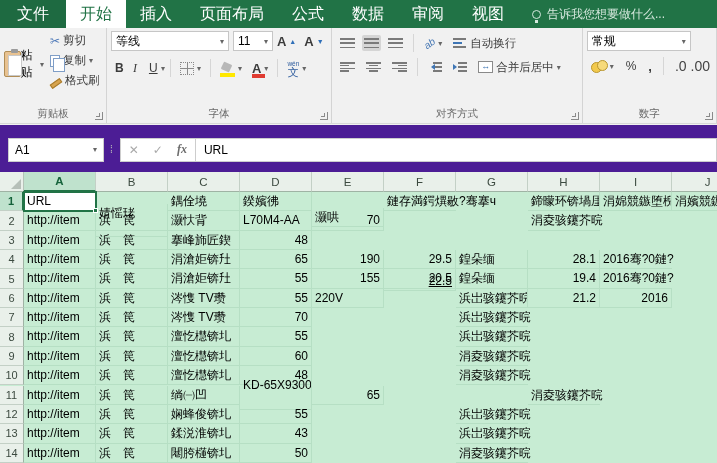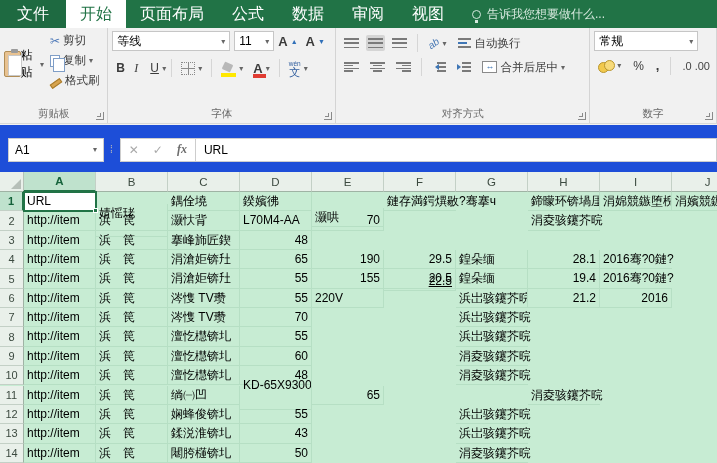--- a/index.html
+++ b/index.html
@@ -78,24 +78,24 @@
   .mergeicon { width:15px; height:12px; border:1px solid #8a8a8a; background:#fff; position:relative; }
   .mergeicon:before { content:"↔"; position:absolute; left:2px; top:-1px; font-size:9px; color:#3f76b5; }
   .altext { font-size:11.5px; }
   
   .g-num { flex:1; }
   .numfmt { width:104px; margin-bottom:5px; }
   .coins { width:16px; height:12px; position:relative; }
   .coins:before { content:""; position:absolute; left:0; top:2px; width:9px; height:9px; border-radius:50%; background:#f2c94c; border:1px solid #b9962e; }
   .coins:after { content:""; position:absolute; left:6px; top:0px; width:9px; height:9px; border-radius:50%; background:#f7da7a; border:1px solid #b9962e; }
   .pct { font-size:12px; } .comma { font-size:13px; font-weight:bold; }
-  .zeros { font-size:11px; letter-spacing:0; color:#444; }
-
-  
-  .fbar { position:absolute; left:0; top:125px; width:717px; height:54px; background:#1d4ed8; display:flex; align-items:center; padding:0 0 4px 8px; border-bottom:1px solid #cfcfcf; }
+  .zeros { font-size:14px; letter-spacing:0; color:#444; }
+
+  
+  .fbar { position:absolute; left:0; top:125px; width:717px; height:54px; background:#4c1d95; display:flex; align-items:center; padding:0 0 4px 8px; border-bottom:1px solid #cfcfcf; }
   .namebox { width:96px; height:24px; background:#fff; border:1px solid #cdcdcd; display:flex; align-items:center; padding:0 6px; justify-content:space-between; }
   .dots { color:#b8b8b8; font-size:10px; margin:0 6px; letter-spacing:1px; }
   .fbtns { height:24px; background:#fff; border:1px solid #cdcdcd; display:flex; align-items:center; padding:0 8px; gap:14px; color:#a9a9a9; }
   .fx { font-style:italic; font-family:"Liberation Serif","DejaVu Serif",serif; color:#6d6d6d; font-weight:bold; }
   .finput { flex:1; height:24px; background:#fff; border:1px solid #cdcdcd; border-left:none; display:flex; align-items:center; padding:0 8px; color:#000; }
 
   
   .grid { position:absolute; left:0; top:172px; width:717px; height:291px; background:#c7ecd3; }
   .corner { position:absolute; left:0; top:0; width:24px; height:20px; background:#e9f0ea; border-right:1px solid #b5c3b8; border-bottom:1px solid #9fb3a4; }
   .corner:after { content:""; position:absolute; right:2px; bottom:2px; border-left:10px solid transparent; border-bottom:10px solid #b6bfb8; }
@@ -110,20 +110,21 @@
   .handle { position:absolute; width:5px; height:5px; background:#217346; border:1px solid #fff; z-index:4; }
 </style>
 </head>
 <body>
 
 <div class="app">
 
   <div class="tabbar">
     <div class="tab file">文件</div>
     <div class="tab active">开始</div>
+    <div class="tab">插入</div>
     <div class="tab">页面布局</div>
     <div class="tab">公式</div>
     <div class="tab">数据</div>
     <div class="tab">审阅</div>
     <div class="tab">视图</div>
     <div class="tellme">
       <span class="bulb"></span>
       <span>告诉我您想要做什么...</span>
     </div>
   </div>

